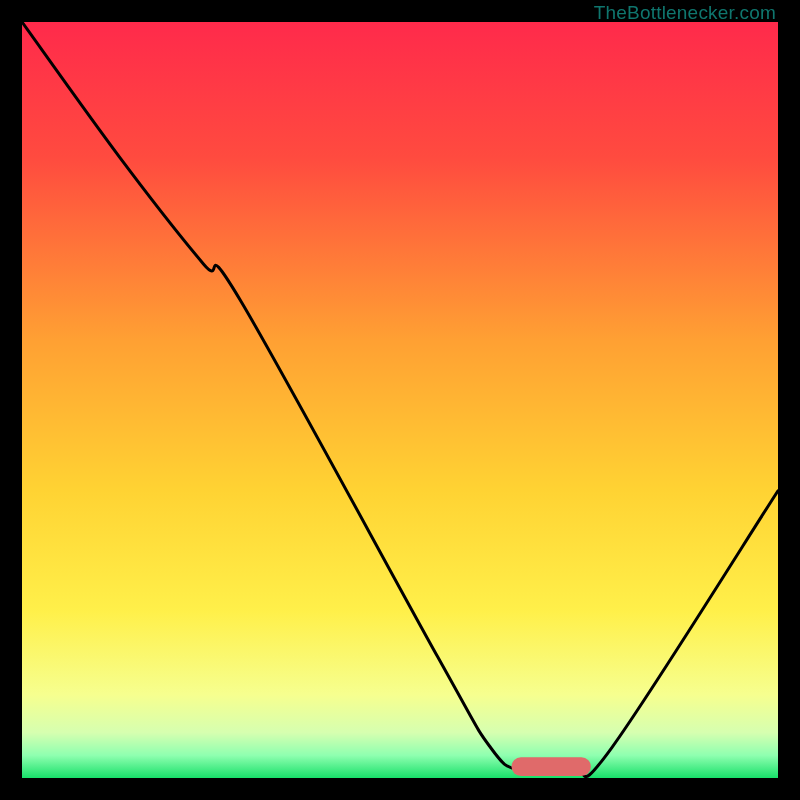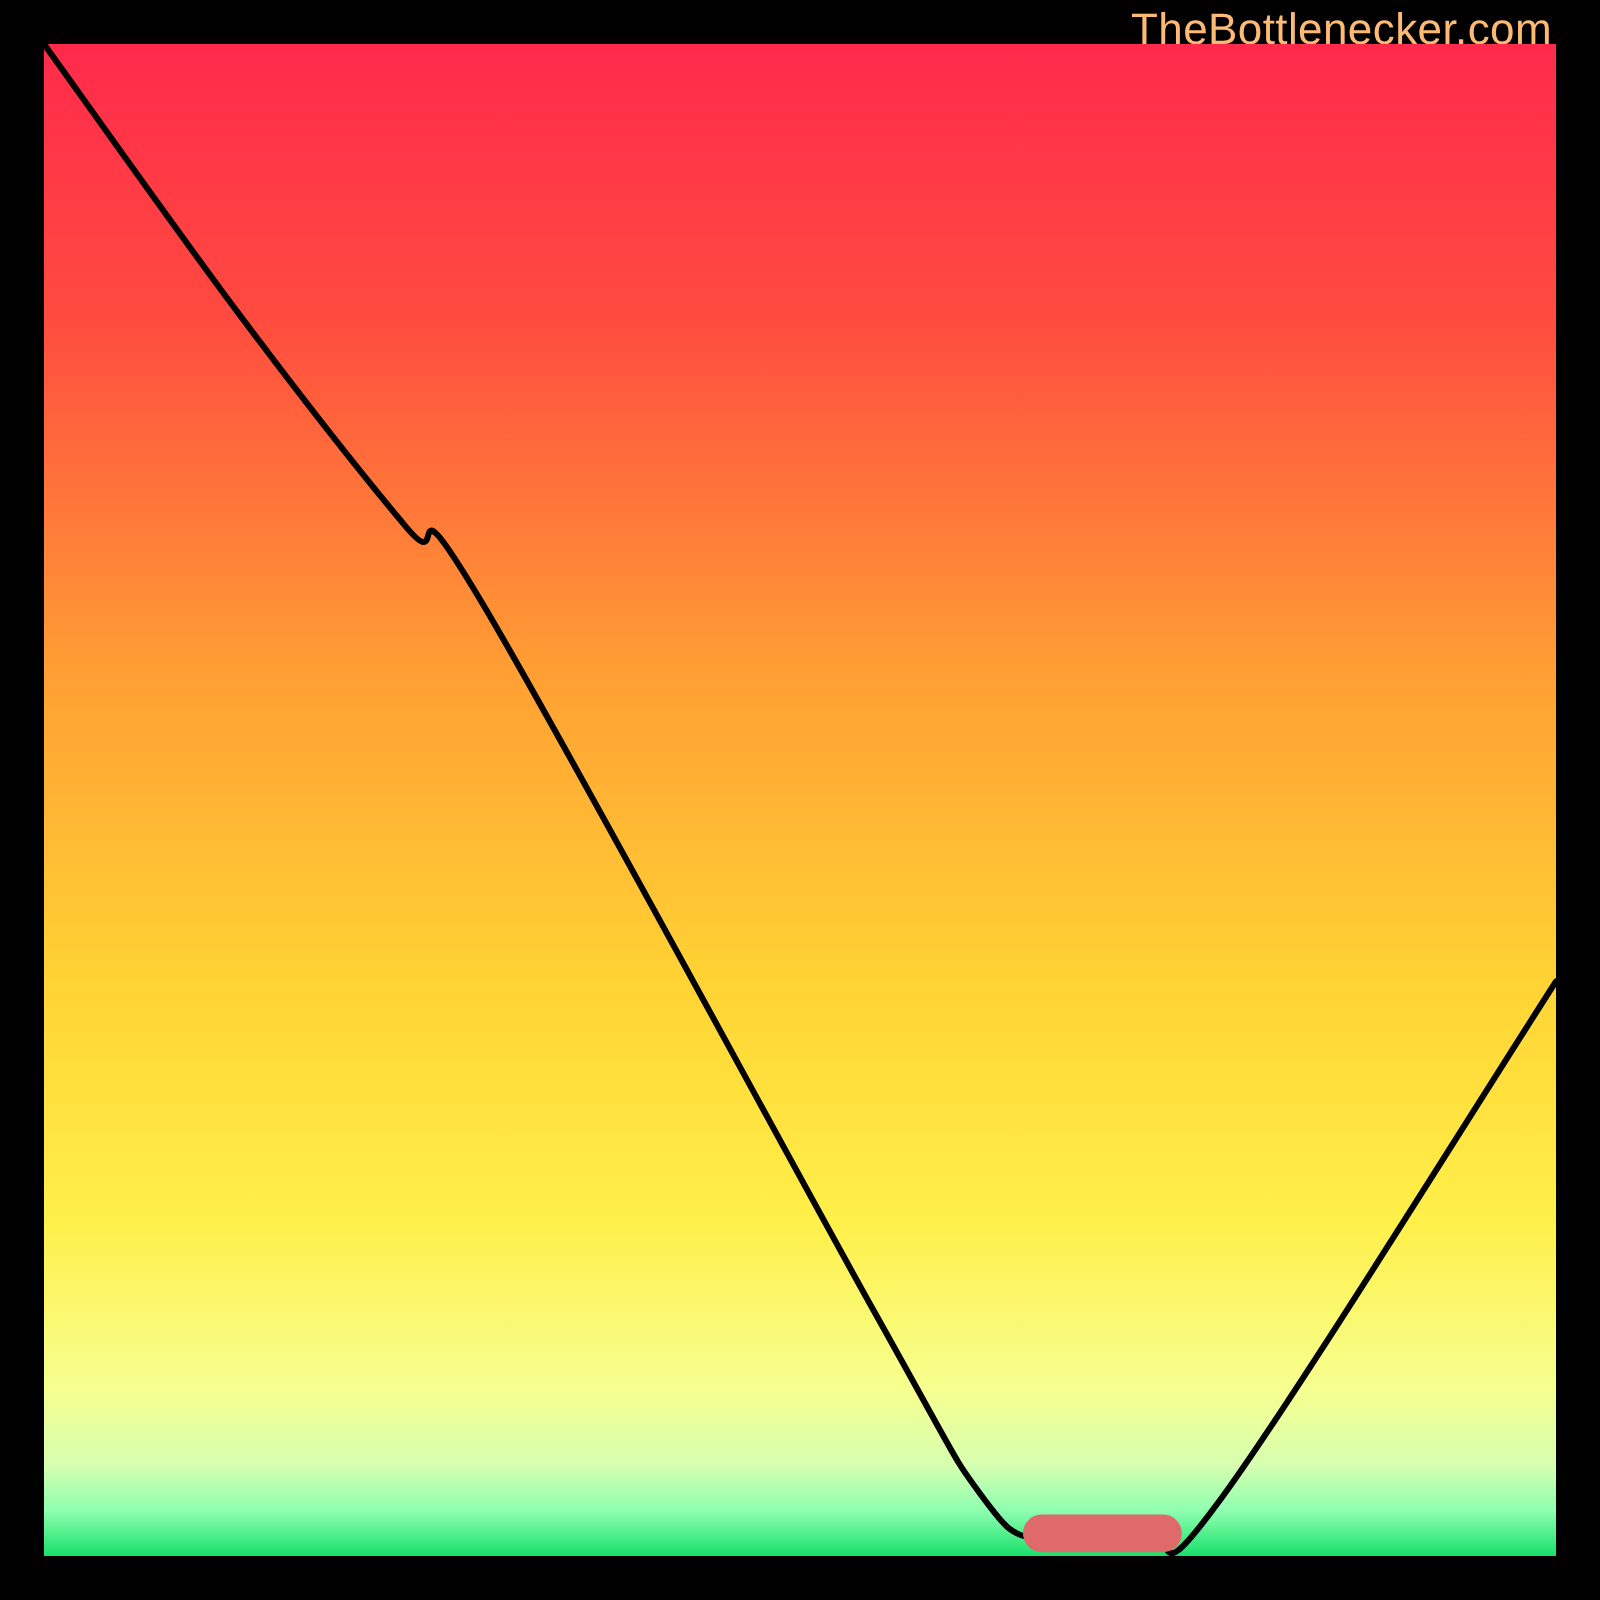--- a/index.html
+++ b/index.html
@@ -16,22 +16,22 @@
     left: 22px;
     top: 22px;
     width: 756px;
     height: 756px;
     background: #000;
   }
   .watermark {
     position: absolute;
     top: 2px;
     right: 24px;
-    color: #fdba74;
-    font-size: 22px;
+    color: #0f766e;
+    font-size: 19px;
     font-weight: 400;
     letter-spacing: 0.2px;
   }
   svg {
     display: block;
   }
 </style>
 </head>
 <body>
 

